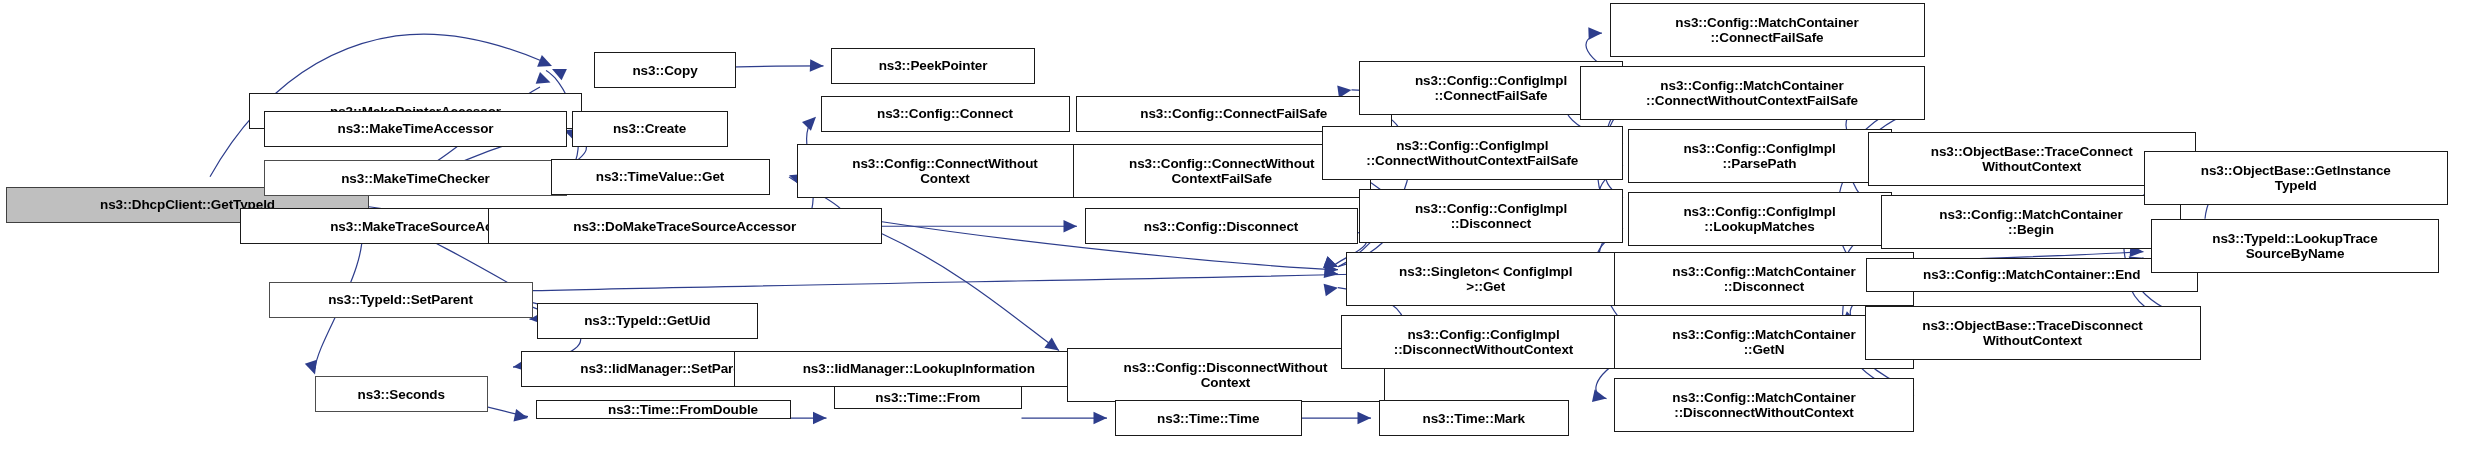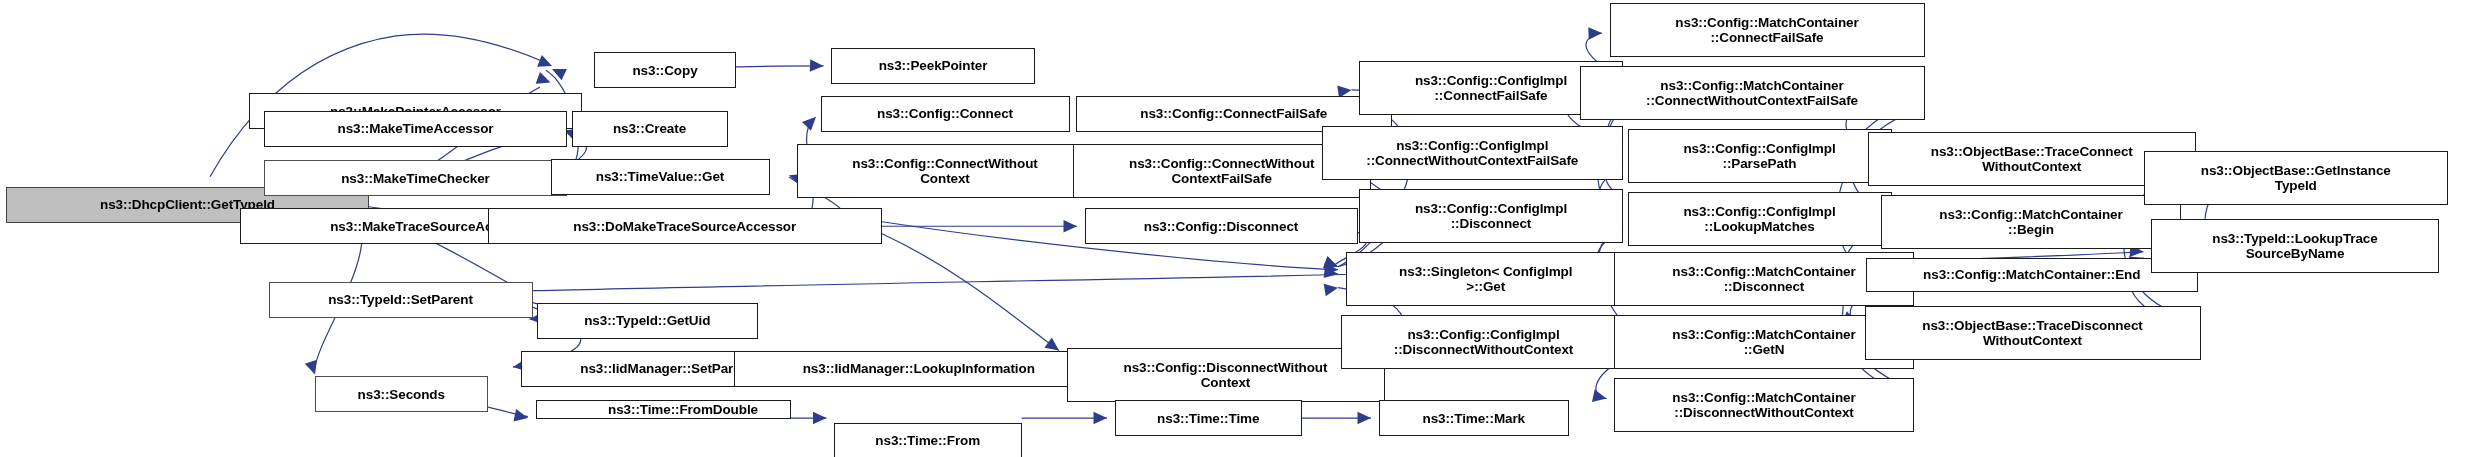--- a/index.html
+++ b/index.html
@@ -192,21 +192,21 @@
     <div class="node" style="left: 550.5px; top: 158.826px; width: 219px; height: 35.9607px;">ns3::TimeValue::Get</div>
     <div class="node" style="left: 487.5px; top: 208.272px; width: 394.5px; height: 35.9607px;">ns3::DoMakeTraceSourceAccessor</div>
     <div class="node" style="left: 537px; top: 302.669px; width: 220.5px; height: 35.9607px;">ns3::TypeId::GetUid</div>
     <div class="node" style="left: 520.5px; top: 350.616px; width: 292.5px; height: 35.9607px;">ns3::IidManager::SetParent</div>
     <div class="node" style="left: 535.5px; top: 400.062px; width: 255px; height: 19px; padding-left: 44px;">ns3::Time::FromDouble</div>
     <div class="node" style="left: 831px; top: 47.9475px; width: 204px; height: 35.9607px;">ns3::PeekPointer</div>
     <div class="node" style="left: 820.5px; top: 95.8951px; width: 249px; height: 35.9607px;">ns3::Config::Connect</div>
     <div class="node" style="left: 796.5px; top: 143.843px; width: 297px; height: 53.941px;">ns3::Config::ConnectWithout
 Context</div>
     <div class="node" style="left: 733.5px; top: 350.616px; width: 370.5px; height: 35.9607px;">ns3::IidManager::LookupInformation</div>
-    <div class="node" style="left: 834px; top: 423px; width: 187.5px; height: 35px;">ns3::Time::From</div>
+    <div class="node" style="left: 834px; top: 386px; width: 187.5px; height: 23px;">ns3::Time::From</div>
     <div class="node" style="left: 1066.5px; top: 347.62px; width: 318px; height: 53.941px;">ns3::Config::DisconnectWithout
 Context</div>
     <div class="node" style="left: 1075.5px; top: 95.8951px; width: 316.5px; height: 35.9607px;">ns3::Config::ConnectFailSafe</div>
     <div class="node" style="left: 1072.5px; top: 143.843px; width: 298.5px; height: 53.941px;">ns3::Config::ConnectWithout
 ContextFailSafe</div>
     <div class="node" style="left: 1084.5px; top: 208.272px; width: 273px; height: 35.9607px;">ns3::Config::Disconnect</div>
     <div class="node" style="left: 1114.5px; top: 400.062px; width: 187.5px; height: 35.9607px;">ns3::Time::Time</div>
     <div class="node" style="left: 1359px; top: 61.4328px; width: 264px; height: 53.941px;">ns3::Config::ConfigImpl
 ::ConnectFailSafe</div>
     <div class="node" style="left: 1321.5px; top: 125.862px; width: 301.5px; height: 53.941px;">ns3::Config::ConfigImpl

